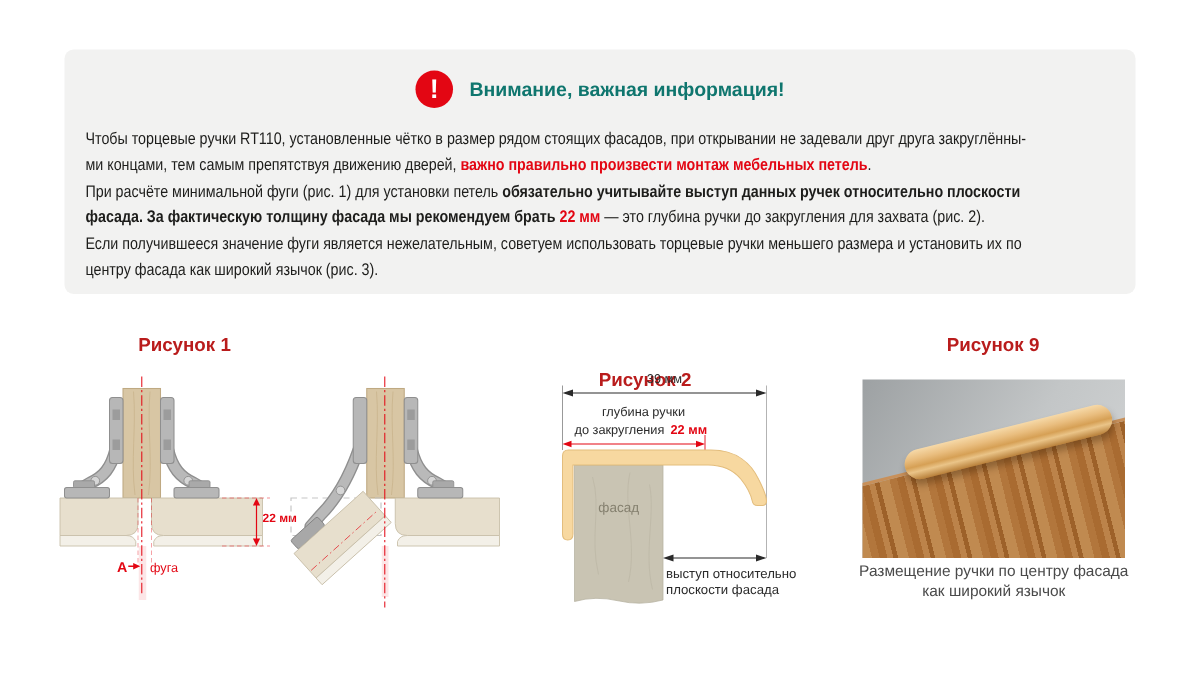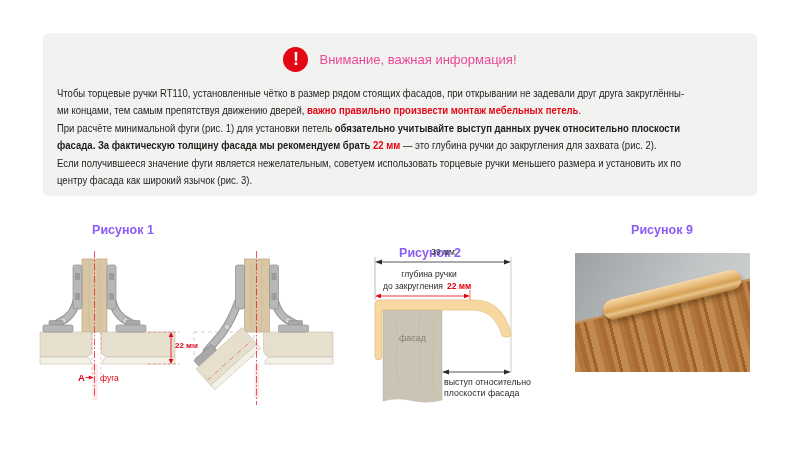--- a/index.html
+++ b/index.html
@@ -4,28 +4,28 @@
 <style>
   html,body{margin:0;padding:0;background:#ffffff;}
   .page{position:relative;width:800px;height:450px;overflow:hidden;background:#ffffff;
         font-family:"Liberation Sans",sans-serif;color:#1d1d1b;}
   .panel{position:absolute;left:43px;top:33px;width:714px;height:163px;
          background:#f2f2f1;border-radius:6px;}
   .warn-header{position:absolute;left:43px;top:46px;width:714px;height:27px;
                display:flex;align-items:center;justify-content:center;gap:11px;}
   .warn-icon{width:25px;height:25px;border-radius:50%;background:#e30613;color:#ffffff;
              font-weight:bold;font-size:18px;line-height:25px;text-align:center;flex:0 0 auto;}
-  .warn-title{font-weight:normal;font-size:13px;color:#ec4899;}
+  .warn-title{font-weight:bold;font-size:13px;color:#0f766e;}
   .body-text{position:absolute;left:57px;top:85px;width:820px;
              font-size:11.2px;line-height:17.4px;white-space:nowrap;
              transform:scaleX(0.85);transform-origin:left top;}
   .body-text .b{font-weight:bold;}
   .body-text .r{font-weight:bold;color:#e30613;}
   .fig-title{position:absolute;top:223px;width:140px;text-align:center;
-             font-weight:bold;font-size:12.5px;color:#8b5cf6;}
+             font-weight:bold;font-size:12.5px;color:#b91c1c;}
   #ft1{left:53px;} #ft2{left:360px;margin-top:23px;} #ft3{left:592px;}
   .fig1-svg{position:absolute;left:30px;top:245px;}
   .fig2-svg{position:absolute;left:365px;top:243px;}
   .fig2-svg text, .fig1-svg text{font-family:"Liberation Sans",sans-serif;}
   .fig3-photo{position:absolute;left:575px;top:253px;width:175px;height:119px;overflow:hidden;
               background:linear-gradient(120deg,#9da1a3 0%,#c3c6c7 55%,#d3d5d6 100%);}
   .fig3-rot{position:absolute;left:0;top:69px;width:240px;height:150px;
             transform:rotate(-14deg);transform-origin:0 0;}
   .fig3-wood{position:absolute;left:-25px;top:0;width:300px;height:160px;
              border-top:2px solid #c8905a;
@@ -146,14 +146,18 @@
     <text x="79" y="142" font-size="8.8" fill="#2a2a2a">выступ относительно</text>
     <text x="79" y="153" font-size="8.8" fill="#2a2a2a">плоскости фасада</text>
   </svg>
 
   <div class="fig3-photo">
     <div class="fig3-rot">
       <div class="fig3-wood"></div>
       <div class="fig3-handle"></div>
     </div>
   </div>
+  <div class="fig3-caption">
+    <div>Размещение ручки по центру фасада</div>
+    <div>как широкий язычок</div>
+  </div>
 
 </div>
 
 </body></html>

